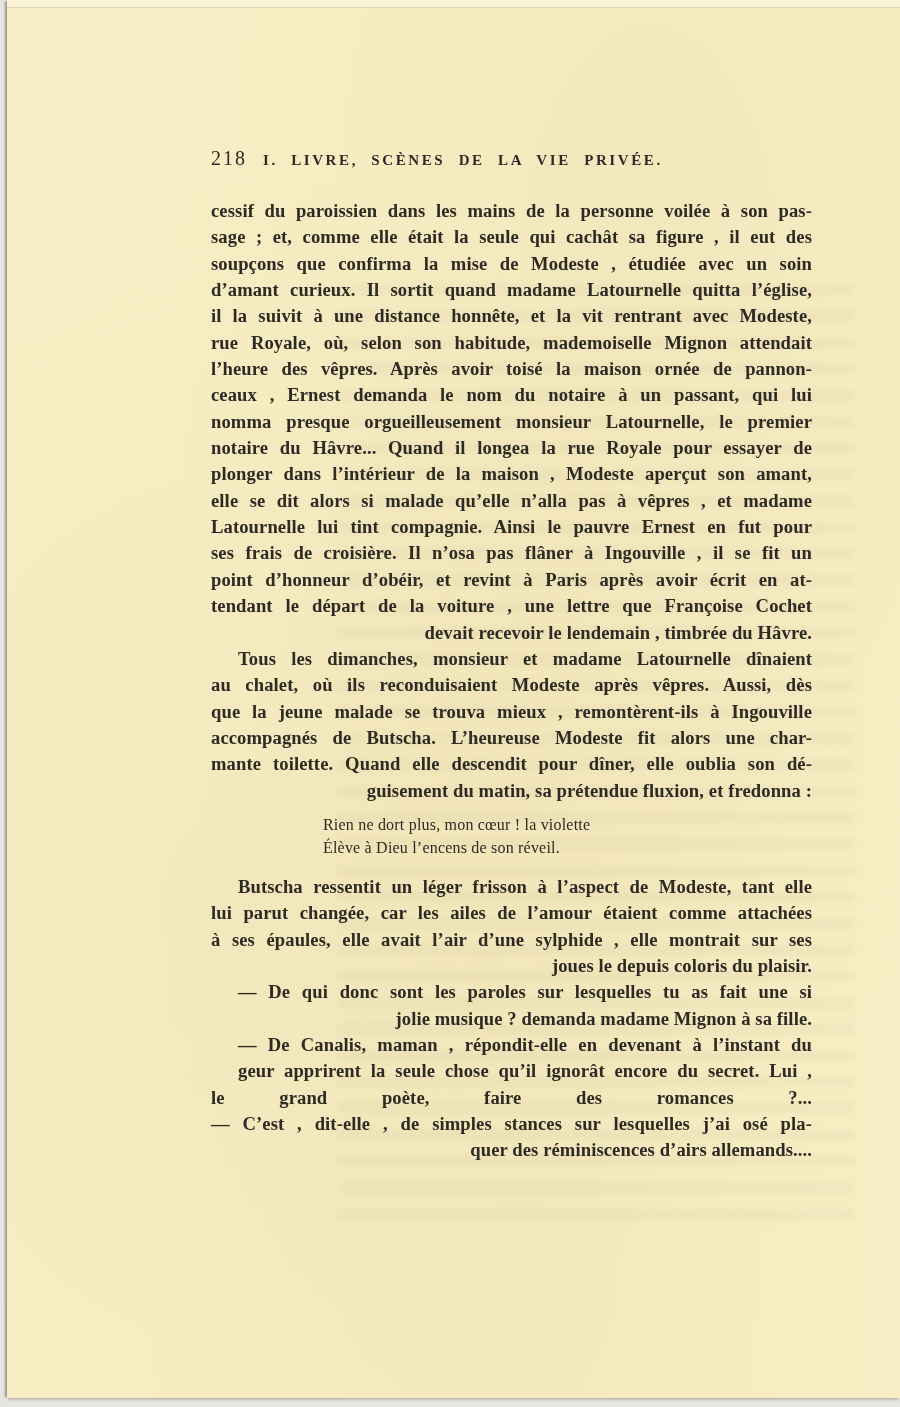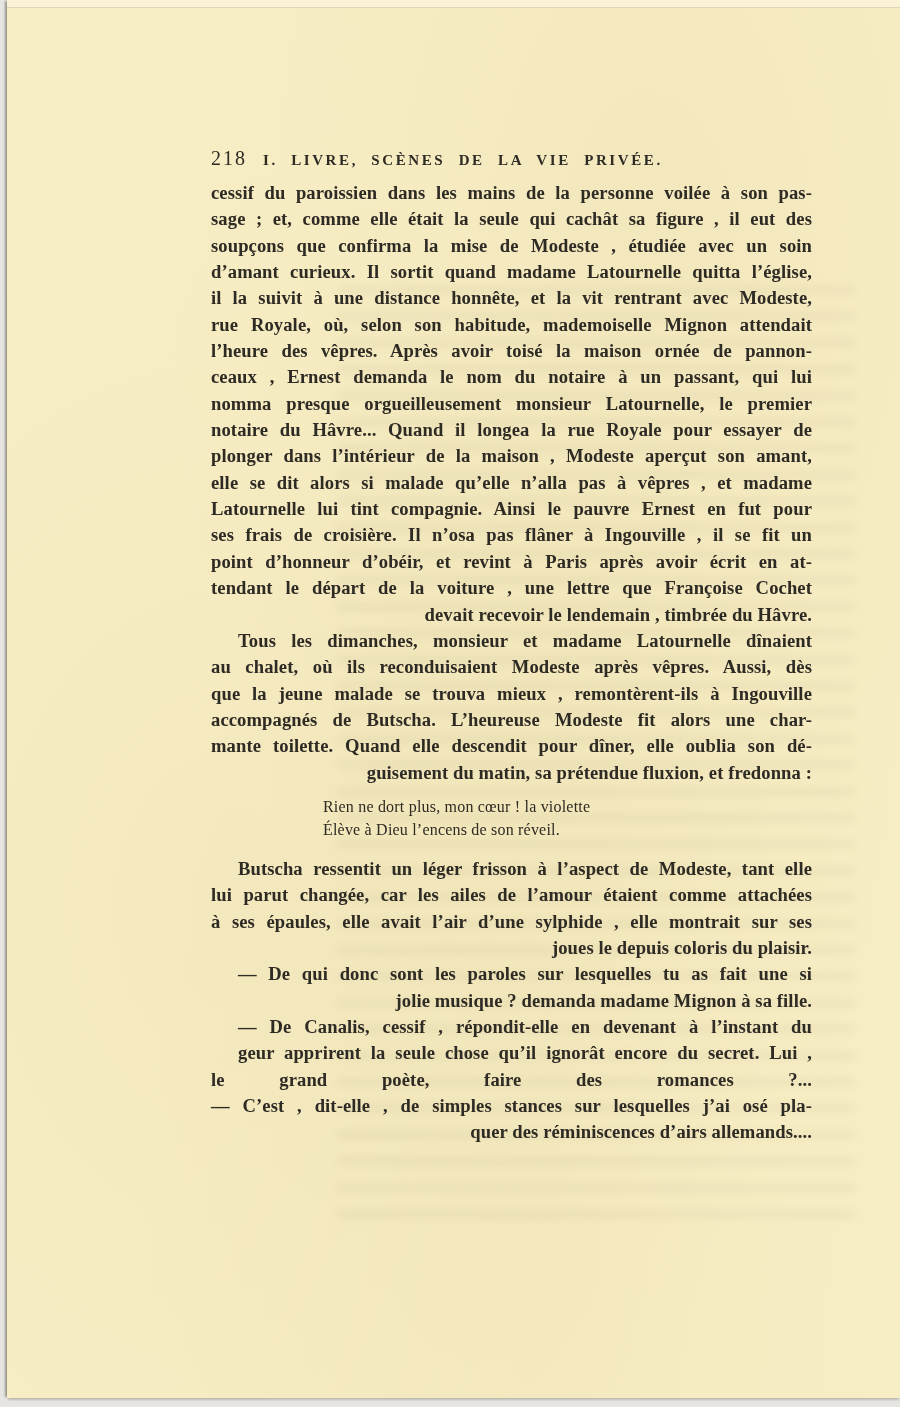--- a/index.html
+++ b/index.html
@@ -42,21 +42,21 @@
   }
   .content {
     position: absolute;
     left: 204px; top: 147px; width: 601px;
     color: #2e2a24;
   }
   .header {
     display: flex;
     align-items: baseline;
     height: 25px;
-    margin-bottom: 8px;
+    margin-bottom: 26px;
   }
   .pagenum {
     width: 52px;
     font-size: 20px;
     letter-spacing: 2px;
   }
   .running {
     flex: 1;
     text-align: left;
     font-size: 15px;
@@ -133,21 +133,21 @@
             <div class="line just">Butscha ressentit un léger frisson à l’aspect de Modeste, tant elle</div>
             <div class="line just">lui parut changée, car les ailes de l’amour étaient comme attachées</div>
             <div class="line just">à ses épaules, elle avait l’air d’une sylphide , elle montrait sur ses</div>
             <div class="line lastline">joues le depuis coloris du plaisir.</div>
           </div>
           <div class="block paragraph indent">
             <div class="line just">— De qui donc sont les paroles sur lesquelles tu as fait une si</div>
             <div class="line lastline">jolie musique ? demanda madame Mignon à sa fille.</div>
           </div>
           <div class="block paragraph indent">
-            <div class="line just">— De Canalis, cessif , répondit-elle en devenant à l’instant du</div>
+            <div class="line just">— De Canalis, maman , répondit-elle en devenant à l’instant du</div>
           </div>
           <div class="block paragraph indent">
             <div class="line just">geur apprirent la seule chose qu’il ignorât encore du secret. Lui ,</div>
             <div class="line just">le grand poète, faire des romances ?...</div>
             <div class="line just">— C’est , dit-elle , de simples stances sur lesquelles j’ai osé pla-</div>
             <div class="line lastline">quer des réminiscences d’airs allemands....</div>
           </div>
         </div>
     </div>
   </div>

